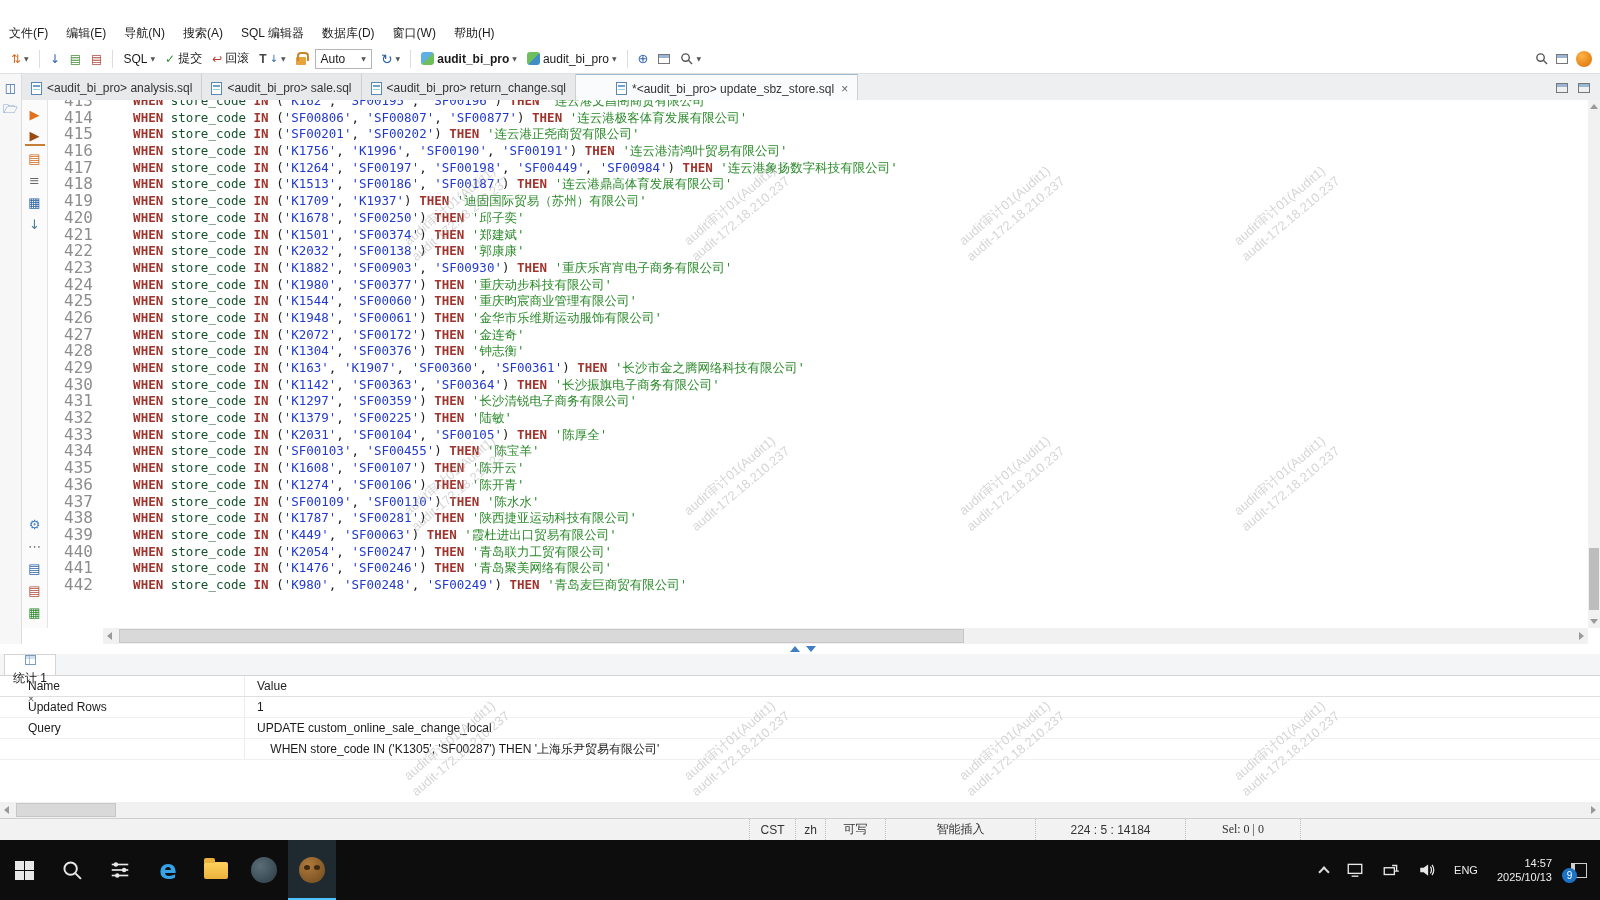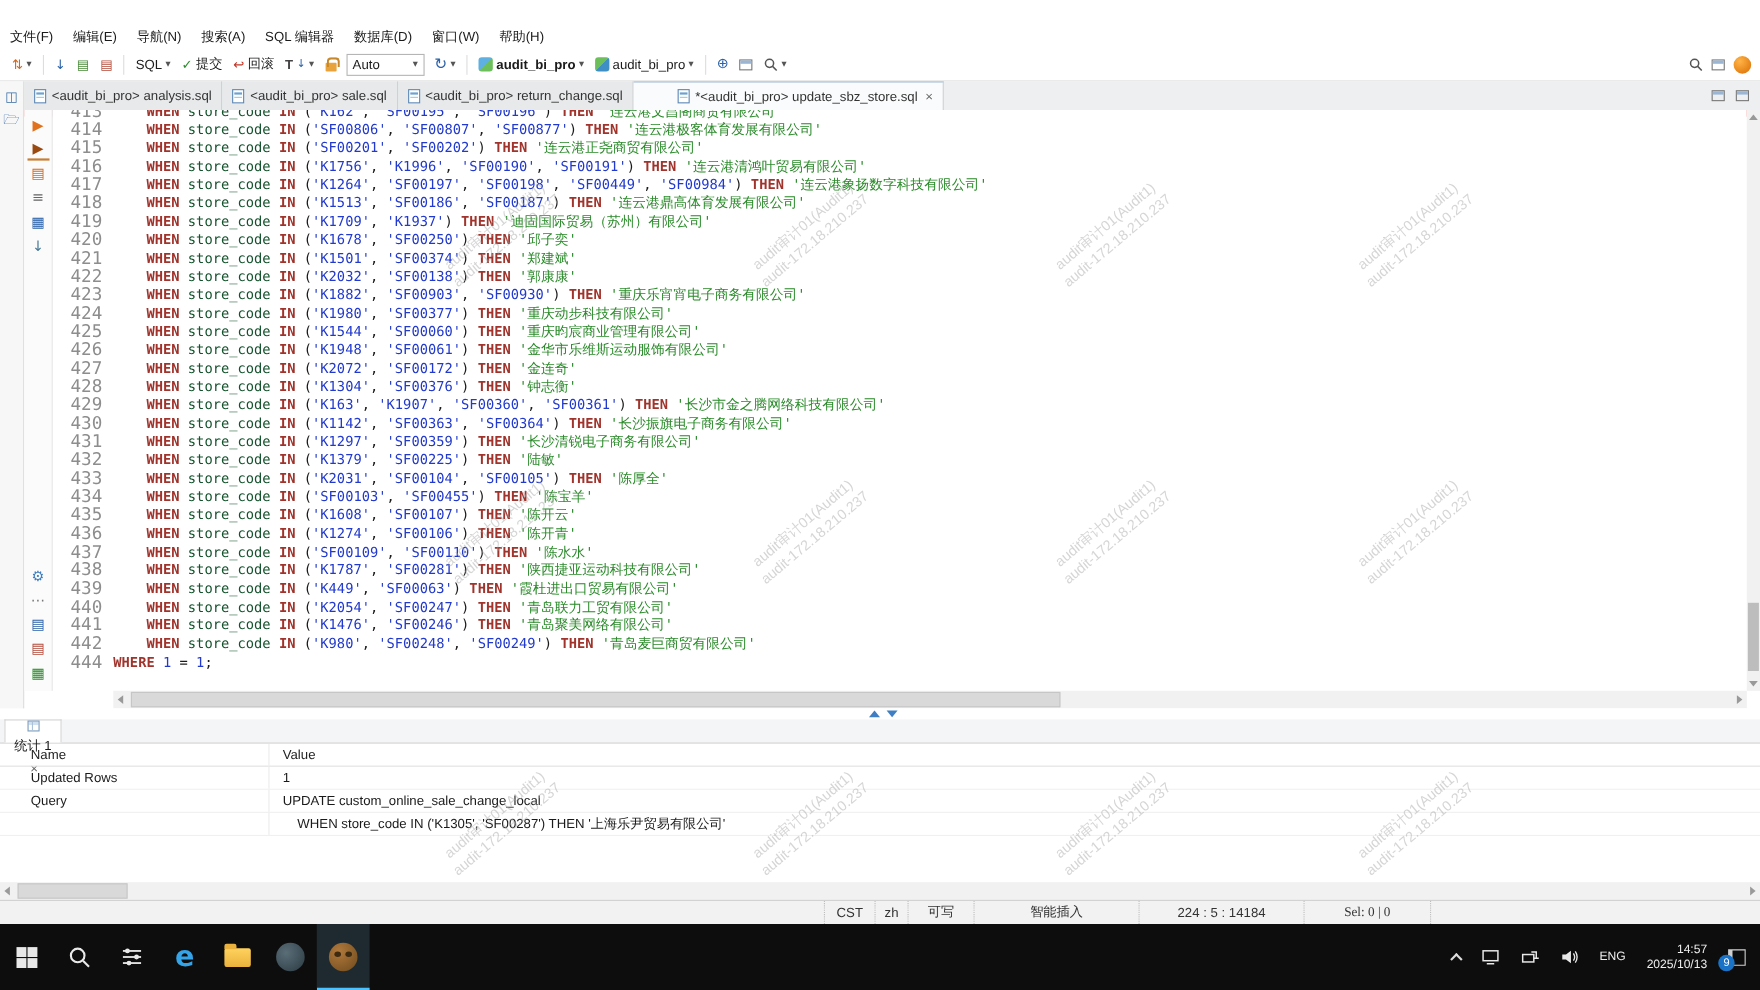--- a/index.html
+++ b/index.html
@@ -21,33 +21,33 @@
 
   
   .menubar { position:absolute; top:22px; left:0; right:0; height:22px; display:flex; align-items:center; background:#fff; }
   .menu-item { padding:3px 9px; }
 
   
   .toolbar { position:absolute; top:44px; left:0; right:0; height:30px; border-bottom:1px solid #e1e1e1; display:flex; align-items:center; padding-left:6px; background:#fff; }
   .tbtn { height:24px; display:flex; align-items:center; gap:3px; padding:0 5px; border-radius:2px; }
   .tsep { width:1px; height:18px; background:#ddd; margin:0 5px; flex:none; }
   .drop { font-size:6px; color:#555; }
-  .combo { border:1px solid #b5b5b5; background:#fff; height:20px; display:flex; align-items:center; padding:0 5px; gap:30px; margin:0 4px; }
+  .combo { border:1px solid #b5b5b5; background:#fff; height:20px; display:flex; align-items:center; padding:0 5px; gap:16px; margin:0 4px; }
   .lock { position:relative; width:10px; height:8px; background:#e8a33d; border-radius:1px; margin-top:4px; }
   .lock:before { content:""; position:absolute; top:-5px; left:1px; width:8px; height:7px; border:2px solid #c7882b; border-bottom:none; border-radius:4px 4px 0 0; }
   .db-icon { width:13px; height:13px; border-radius:3px; background:linear-gradient(135deg,#5fb0e2 0 50%,#6cbf5a 50% 100%); flex:none; }
   .db-icon.g { background:linear-gradient(135deg,#6cbf5a 0 50%,#3f8fc4 50% 100%); }
   .mag { width:13px; height:13px; }
   .panel-ic { width:12px; height:10px; border:1px solid #777; position:relative; }
   .panel-ic:before { content:""; position:absolute; left:0; top:0; right:0; height:3px; background:#9ab6d4; }
   .persp { width:16px; height:16px; border-radius:50%; background:radial-gradient(circle at 35% 30%, #ffb347, #d96c00); }
   .toolbar-right { margin-left:auto; display:flex; align-items:center; gap:8px; padding-right:8px; }
 
   
-  .tabbar { position:absolute; top:74px; left:22px; right:0; height:32px; background:#edeff0; border-bottom:6px solid #ef4444; display:flex; }
+  .tabbar { position:absolute; top:74px; left:22px; right:0; height:32px; background:#edeff0; border-bottom:4px solid #ef4444; display:flex; }
   .etab { display:flex; align-items:center; gap:5px; padding:0 9px; border-right:1px solid #cfcfcf; background:#e7e9ea; color:#333; }
   .etab.active { background:#fafbfc; border-top:1px solid #9db8d2;padding-left:40px; }
   .sqlfile-ic { width:11px; height:13px; background:#fff; border:1px solid #5b87b5; position:relative; flex:none; }
   .sqlfile-ic:before { content:""; position:absolute; left:1px; top:2px; right:1px; height:2px; background:#6ea1d0; }
   .sqlfile-ic:after { content:""; position:absolute; left:1px; top:6px; right:1px; height:1px; background:#9cc; }
   .tab-close { color:#666; font-size:12px; padding-left:2px; }
   .tab-right { margin-left:auto; display:flex; align-items:center; gap:10px; padding-right:10px; }
 
   
   .left-strip { position:absolute; top:74px; left:0; width:22px; height:571px; background:#f7f7f7; border-right:1px solid #ddd; display:flex; flex-direction:column; align-items:center; padding-top:6px; gap:8px; }
@@ -300,21 +300,20 @@
         <div class="code-line"><span class="ln">433</span><span class="ct"><span>    </span><span class="kw">WHEN</span><span> </span><span class="idn">store_code</span><span> </span><span class="kw">IN</span><span> (</span><span class="st">'K2031'</span><span>, </span><span class="st">'SF00104'</span><span>, </span><span class="st">'SF00105'</span><span>) </span><span class="kw">THEN</span><span> </span><span class="sn">'陈厚全'</span></span></div>
         <div class="code-line"><span class="ln">434</span><span class="ct"><span>    </span><span class="kw">WHEN</span><span> </span><span class="idn">store_code</span><span> </span><span class="kw">IN</span><span> (</span><span class="st">'SF00103'</span><span>, </span><span class="st">'SF00455'</span><span>) </span><span class="kw">THEN</span><span> </span><span class="sn">'陈宝羊'</span></span></div>
         <div class="code-line"><span class="ln">435</span><span class="ct"><span>    </span><span class="kw">WHEN</span><span> </span><span class="idn">store_code</span><span> </span><span class="kw">IN</span><span> (</span><span class="st">'K1608'</span><span>, </span><span class="st">'SF00107'</span><span>) </span><span class="kw">THEN</span><span> </span><span class="sn">'陈开云'</span></span></div>
         <div class="code-line"><span class="ln">436</span><span class="ct"><span>    </span><span class="kw">WHEN</span><span> </span><span class="idn">store_code</span><span> </span><span class="kw">IN</span><span> (</span><span class="st">'K1274'</span><span>, </span><span class="st">'SF00106'</span><span>) </span><span class="kw">THEN</span><span> </span><span class="sn">'陈开青'</span></span></div>
         <div class="code-line"><span class="ln">437</span><span class="ct"><span>    </span><span class="kw">WHEN</span><span> </span><span class="idn">store_code</span><span> </span><span class="kw">IN</span><span> (</span><span class="st">'SF00109'</span><span>, </span><span class="st">'SF00110'</span><span>) </span><span class="kw">THEN</span><span> </span><span class="sn">'陈水水'</span></span></div>
         <div class="code-line"><span class="ln">438</span><span class="ct"><span>    </span><span class="kw">WHEN</span><span> </span><span class="idn">store_code</span><span> </span><span class="kw">IN</span><span> (</span><span class="st">'K1787'</span><span>, </span><span class="st">'SF00281'</span><span>) </span><span class="kw">THEN</span><span> </span><span class="sn">'陕西捷亚运动科技有限公司'</span></span></div>
         <div class="code-line"><span class="ln">439</span><span class="ct"><span>    </span><span class="kw">WHEN</span><span> </span><span class="idn">store_code</span><span> </span><span class="kw">IN</span><span> (</span><span class="st">'K449'</span><span>, </span><span class="st">'SF00063'</span><span>) </span><span class="kw">THEN</span><span> </span><span class="sn">'霞杜进出口贸易有限公司'</span></span></div>
         <div class="code-line"><span class="ln">440</span><span class="ct"><span>    </span><span class="kw">WHEN</span><span> </span><span class="idn">store_code</span><span> </span><span class="kw">IN</span><span> (</span><span class="st">'K2054'</span><span>, </span><span class="st">'SF00247'</span><span>) </span><span class="kw">THEN</span><span> </span><span class="sn">'青岛联力工贸有限公司'</span></span></div>
         <div class="code-line"><span class="ln">441</span><span class="ct"><span>    </span><span class="kw">WHEN</span><span> </span><span class="idn">store_code</span><span> </span><span class="kw">IN</span><span> (</span><span class="st">'K1476'</span><span>, </span><span class="st">'SF00246'</span><span>) </span><span class="kw">THEN</span><span> </span><span class="sn">'青岛聚美网络有限公司'</span></span></div>
         <div class="code-line"><span class="ln">442</span><span class="ct"><span>    </span><span class="kw">WHEN</span><span> </span><span class="idn">store_code</span><span> </span><span class="kw">IN</span><span> (</span><span class="st">'K980'</span><span>, </span><span class="st">'SF00248'</span><span>, </span><span class="st">'SF00249'</span><span>) </span><span class="kw">THEN</span><span> </span><span class="sn">'青岛麦巨商贸有限公司'</span></span></div>
-        <div class="code-line"><span class="ln">444</span><span class="ct"><span class="kw">WHERE</span><span> </span><span class="nu">1</span><span> = </span><span class="nu">1</span><span>;</span></span></div>
       </div>
   </div>
 
   <div class="vscroll">
     <span class="varrow up"></span>
     <span class="varrow down"></span>
     <div class="vthumb"></div>
   </div>
   <div class="hscroll">
     <span class="harrow left"></span>

